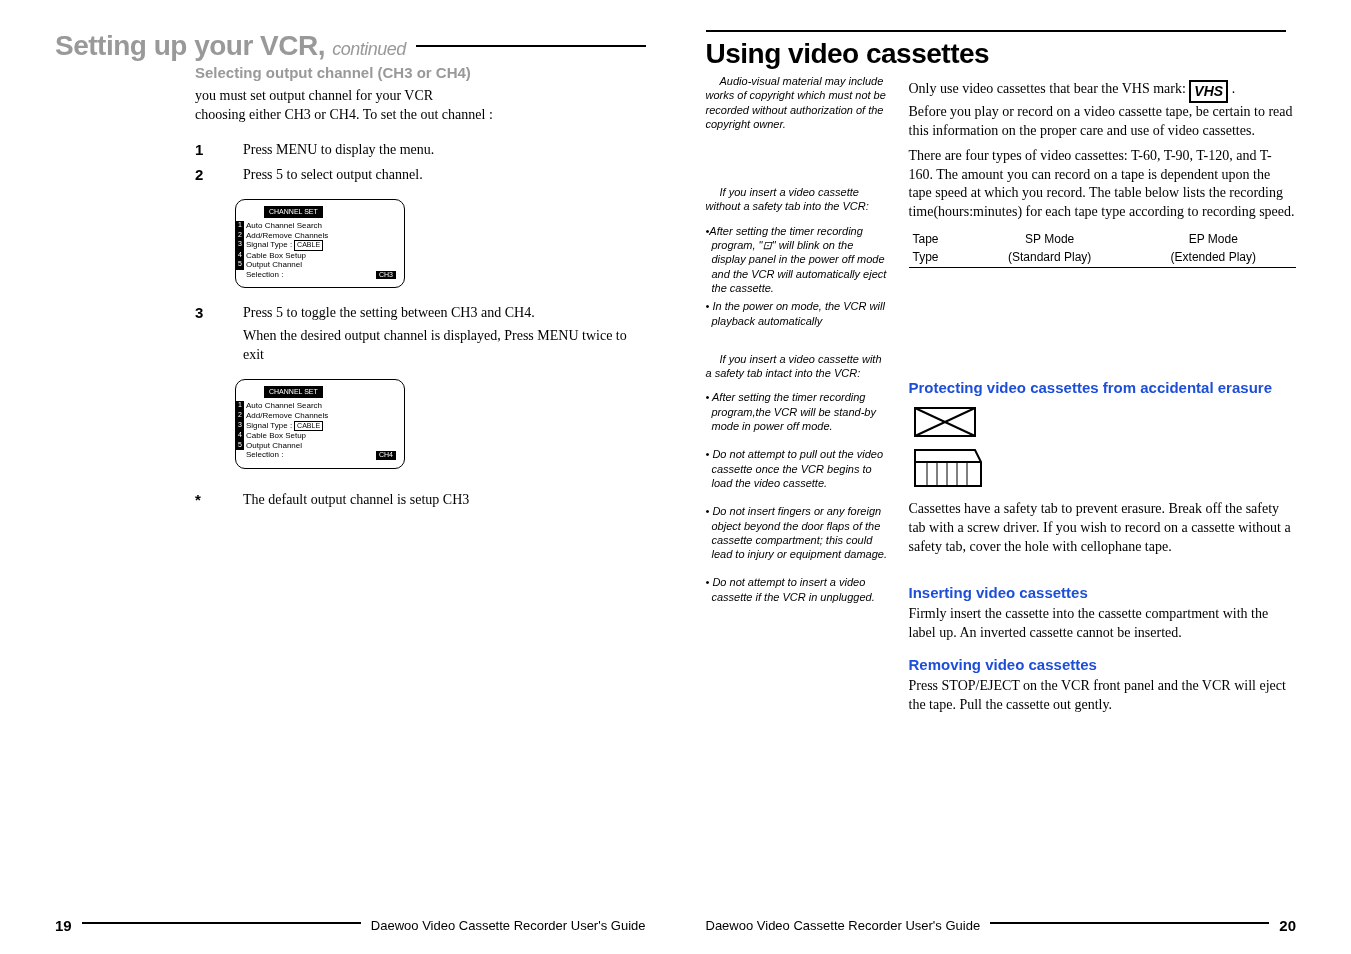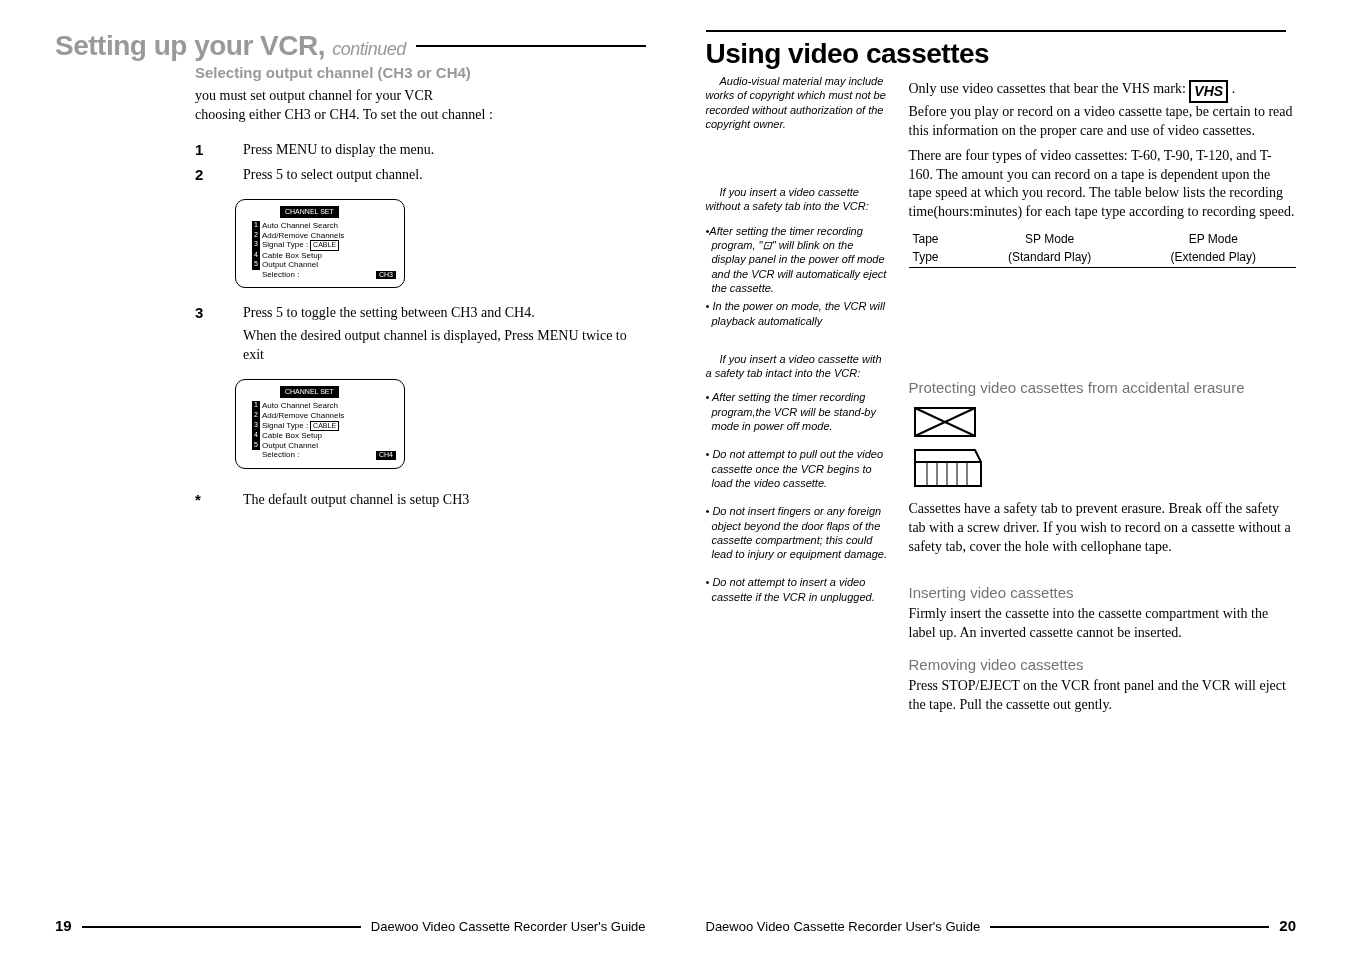--- a/index.html
+++ b/index.html
@@ -76,21 +76,21 @@
     font-weight: 900;
     font-size: 15px;
     width: 14px;
   }
   .step-body { flex: 1; font-size: 14px; line-height: 1.35; margin-left: 20px; }
   .osd {
     border: 1px solid #000;
     border-radius: 10px;
     width: 170px;
     margin: 14px 0 6px 40px;
-    padding: 6px 8px 8px 16px;
+    padding: 6px 8px 8px 0;
     font-family: Arial, sans-serif;
     font-size: 8px;
     line-height: 1.2;
   }
   .osd .osd-title {
     display: inline-block;
     border: 1px solid #000;
     background: #000;
     color: #fff;
     font-size: 7px;
@@ -149,40 +149,40 @@
   .tbl { width: 100%; margin-top: 8px; border-collapse: collapse; font-family: Arial, sans-serif; font-size: 12px; }
   .tbl th, .tbl td { padding: 1px 4px; text-align: center; }
   .tbl .hdr-row td { border-bottom: 1px solid #000; }
   .protect-row { display: flex; gap: 10px; margin-top: 6px; flex-direction: column; }
   .cassette-ico {
     width: 78px; height: 86px; flex-shrink: 0;
   }
   .footer {
     margin-top: auto;
     display: flex;
-    align-items: flex-end;
+    align-items: center;
     font-family: Arial, Helvetica, sans-serif;
   }
   .footer .pn { font-weight: 900; font-size: 15px; }
   .footer .ft {
     font-family: Arial, sans-serif;
     font-size: 13px;
   }
   .footer .fr {
     flex: 1;
     height: 2px;
     background: #000;
     margin: 0 10px 6px 10px;
   }
   .page-left .footer { }
   .page-right .footer { }
   .subhead2 {
     font-family: Arial, Helvetica, sans-serif;
-    font-weight: 400;
-    color: #737373;
+    font-weight: 700;
+    color: #1d4ed8;
     font-size: 15px;
     margin-top: 26px;
     margin-bottom: 2px;
   }
   .gap { height: 20px; }
   .spacer-big { height: 44px; }
 </style>
 </head>
 <body>
 

